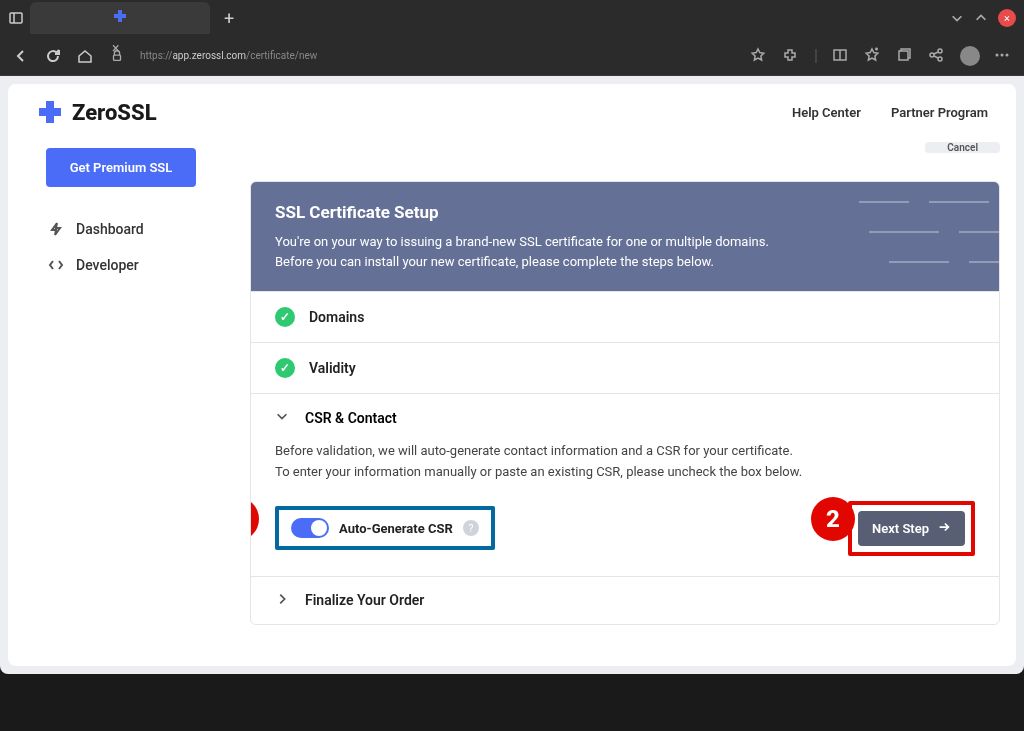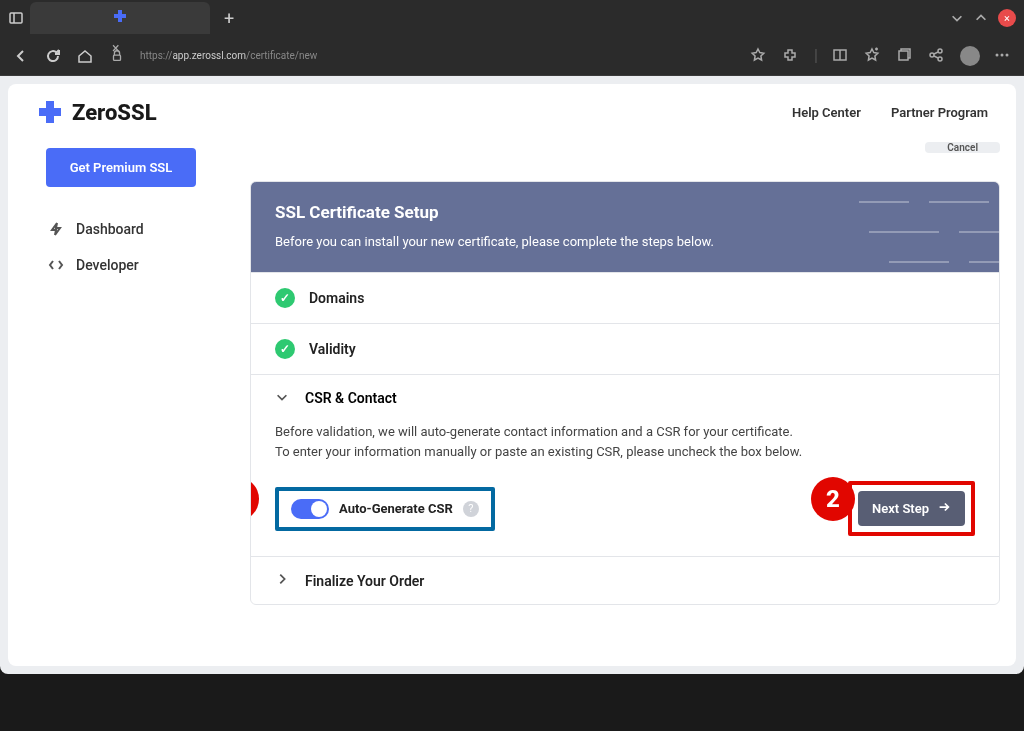--- a/index.html
+++ b/index.html
@@ -212,20 +212,21 @@
       </div>
 
       <div class="main">
         <div class="page-header">
           <button class="cancel-btn">Cancel</button>
         </div>
 
         <div class="card">
           <div class="setup-banner">
             <div class="setup-title">SSL Certificate Setup</div>
+            <div class="setup-line">You're on your way to issuing a brand-new SSL certificate for one or multiple domains.</div>
             <div class="setup-line">Before you can install your new certificate, please complete the steps below.</div>
             <svg class="banner-deco" viewBox="0 0 150 100" fill="none" stroke="#fff" stroke-width="2">
                 <line x1="10" y1="20" x2="60" y2="20"></line>
                 <line x1="80" y1="20" x2="140" y2="20"></line>
                 <line x1="20" y1="50" x2="90" y2="50"></line>
                 <line x1="110" y1="50" x2="150" y2="50"></line>
                 <line x1="40" y1="80" x2="100" y2="80"></line>
                 <line x1="120" y1="80" x2="150" y2="80"></line>
               </svg>
           </div>

